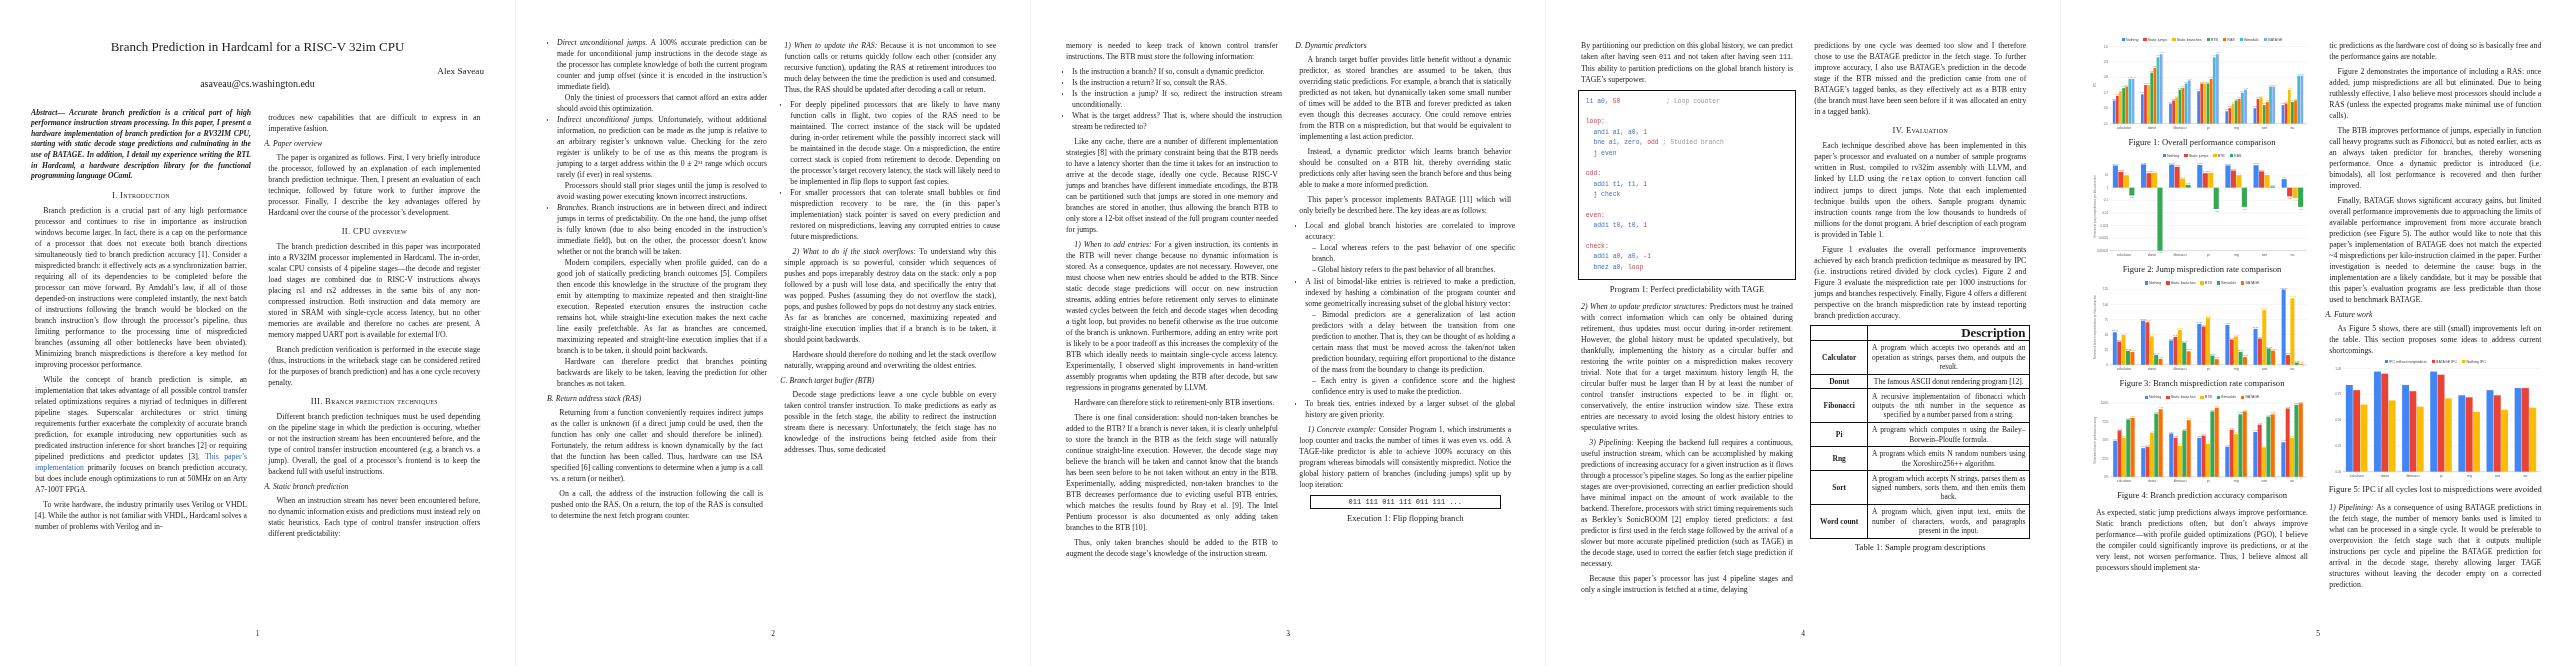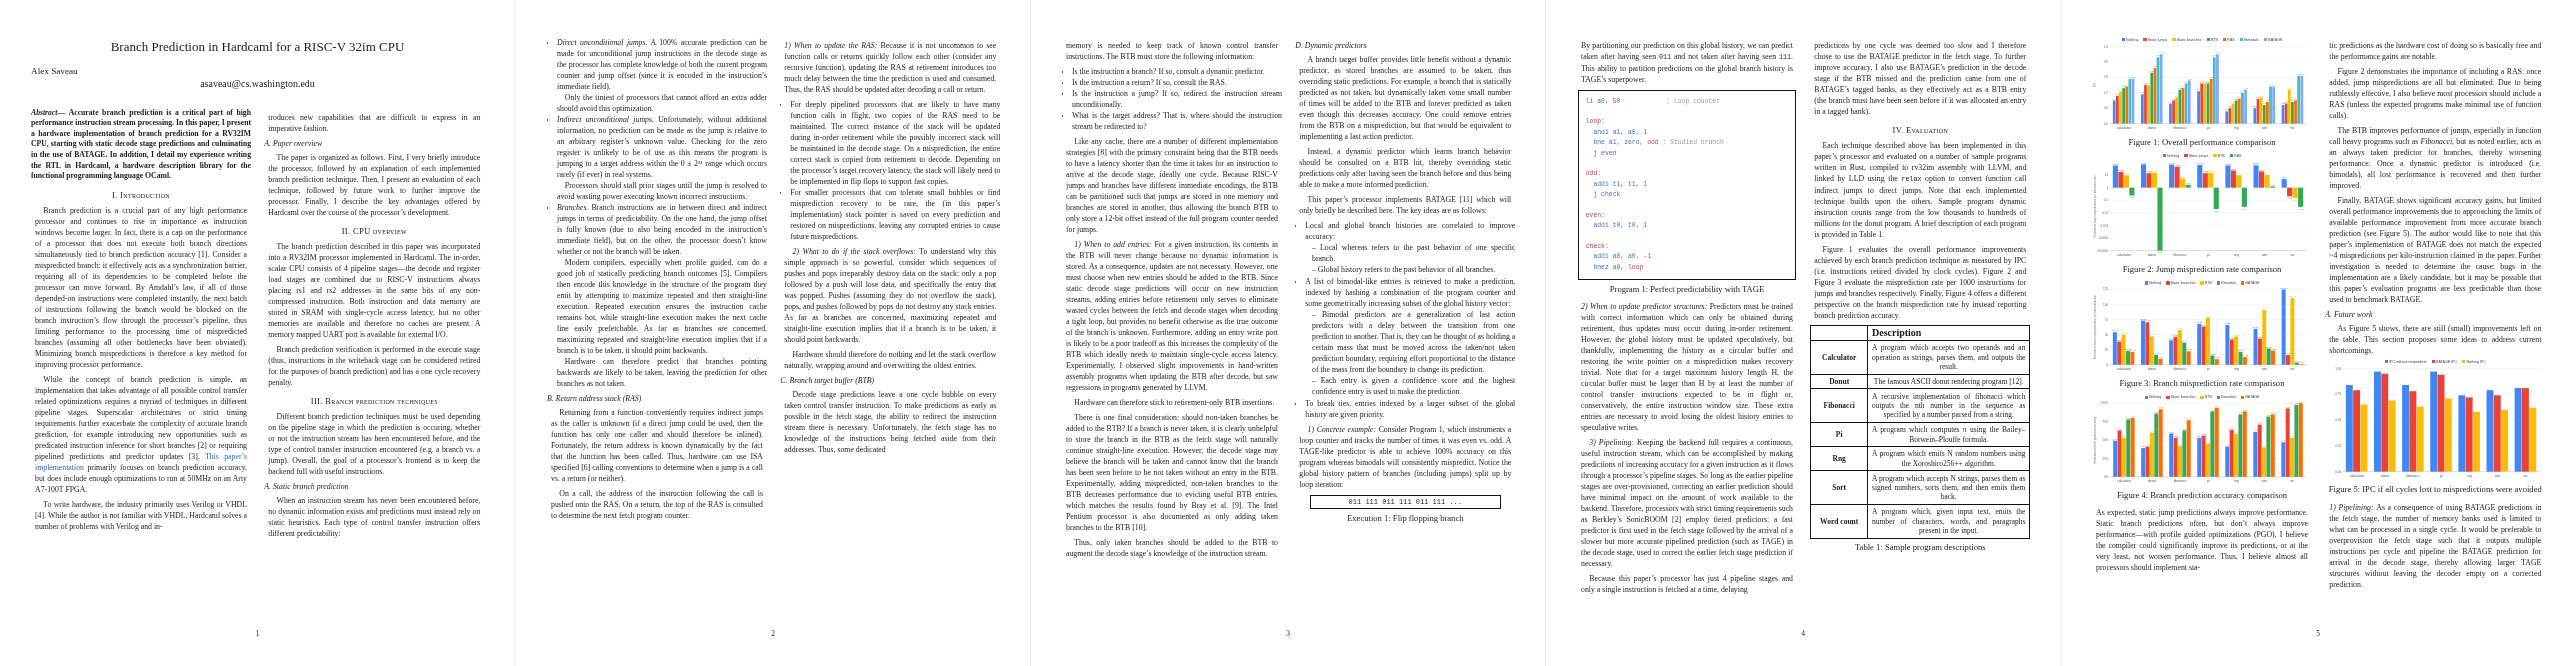--- a/index.html
+++ b/index.html
@@ -1,48 +1,48 @@
 <!DOCTYPE html>
 <html style="font-size:9px"><head>
 <meta charset="utf-8">
 <style>
   html,body{margin:0;padding:0;background:#fff;}
   body{width:2576px;height:667px;overflow:hidden;display:flex;font-family:"Liberation Serif","DejaVu Serif",serif;color:#1b1b1b;}
   .page{width:515px;min-width:515px;height:667px;box-sizing:border-box;padding:24.5px 31px 0;position:relative;background:#fff;overflow:hidden;}
   .page + .page{border-left:0.6px solid #f0f0f0;}
   .p1-title{font-size:13px;text-align:center;margin:14.5px 5.6px 11px;font-weight:400;}
-  .p1-author{font-size:9.2px;text-align:left;margin:0 0 1.7px;}
+  .p1-author{font-size:9.2px;text-align:right;margin:0 0 1.7px;}
   .p1-email{font-size:10px;text-align:center;margin:0 0 19px;}
   .cols{display:flex;gap:13.3px;align-items:flex-start;}
   .col{width:220px;flex:0 0 220px;overflow:hidden;height:587px;}
   .col-p1{height:489px;}
   .para{font-size:7.8px;line-height:11px;text-align:justify;margin:4px;text-indent:8.3px;}
   .para.ni{text-indent:0;}
   .abstract{font-size:7.7px;line-height:10.6px;text-align:justify;margin:0 0 3.3px;font-weight:bold;}
   .seg-i{font-style:italic;}
-  .seg-b{font-weight:bold;}
+  .seg-b{font-weight:bold;font-style:italic;}
   .seg-bi{font-weight:bold;font-style:italic;}
   .seg-link{color:#2a66c0;}
   .seg-mono{font-family:"Liberation Mono","DejaVu Sans Mono",monospace;font-size:6.7px;}
   .h1{font-size:8.6px;text-align:center;font-variant:small-caps;letter-spacing:0.3px;font-weight:400;margin:8.3px 0 5px;}
   .h2{font-size:7.8px;font-style:italic;font-weight:400;margin:5px 0 2.8px;}
   ul.bl{margin:1.7px 0;padding-left:10px;}
   ul.bl>li{font-size:7.8px;line-height:11px;text-align:justify;margin:0 0;}
   .licont{margin:0;text-indent:7.8px;font-size:7.8px;line-height:11px;text-align:justify;}
   ul.dash{list-style:none;margin:0.6px 0;padding-left:6.7px;}
   ul.dash>li{font-size:7.8px;line-height:11px;text-align:justify;}
   ul.dash>li:before{content:"\2013  ";}
   .codebox{border:0.8px solid #111;padding:5.6px 6.7px;margin:5.6px 1.1px 2.2px;font-family:"Liberation Mono","DejaVu Sans Mono",monospace;font-size:6.4px;line-height:1.62;white-space:pre;color:#333;}
   .cl{min-height:6.1px;}
   .c-b{color:#4471c4;} .c-r{color:#c74350;} .c-g{color:#9a9a9a;} .c-p{color:#555;}
   .execbox{border:0.8px solid #111;margin:5.6px 14.5px 2.2px;padding:1.7px 0;text-align:center;font-family:"Liberation Mono","DejaVu Sans Mono",monospace;font-size:7px;color:#222;}
   .caption{font-size:8.6px;text-align:center;margin:3.9px 0 7.2px;}
   table.ptable{border-collapse:collapse;width:100%;margin-top:4.4px;font-size:7.5px;line-height:9.4px;}
   table.ptable th,table.ptable td{border:0.9px solid #111;padding:2.2px 3.9px;}
-  table.ptable th{font-weight:bold;text-align:left;font-size:10px;}
+  table.ptable th{font-weight:bold;text-align:right;font-size:13px;}
   td.pname{font-weight:bold;text-align:center;width:48px;vertical-align:middle;}
   td.pdesc{text-align:justify;-moz-text-align-last:center;text-align-last:center;}
   .chartwrap{margin:2.2px 0 0;}
   .chart-legend{display:flex;justify-content:center;gap:5px;font-family:"Liberation Sans","DejaVu Sans",sans-serif;font-size:3.6px;color:#444;align-items:center;margin-bottom:1.1px;}
   .chart-legend .sw{display:inline-block;width:3.3px;height:3.3px;margin-right:1.1px;vertical-align:-0.6px;}
   svg text{font-family:"Liberation Sans","DejaVu Sans",sans-serif;}
   .pagenum{position:absolute;bottom:29px;left:50%;transform:translateX(-50%);font-size:7.5px;}
 </style>
 </head>
 <body>

